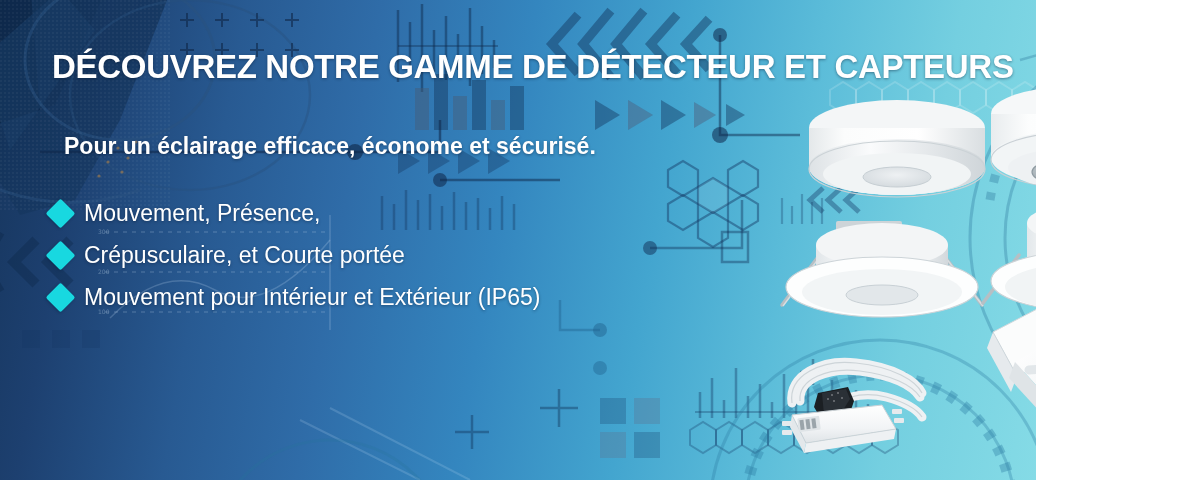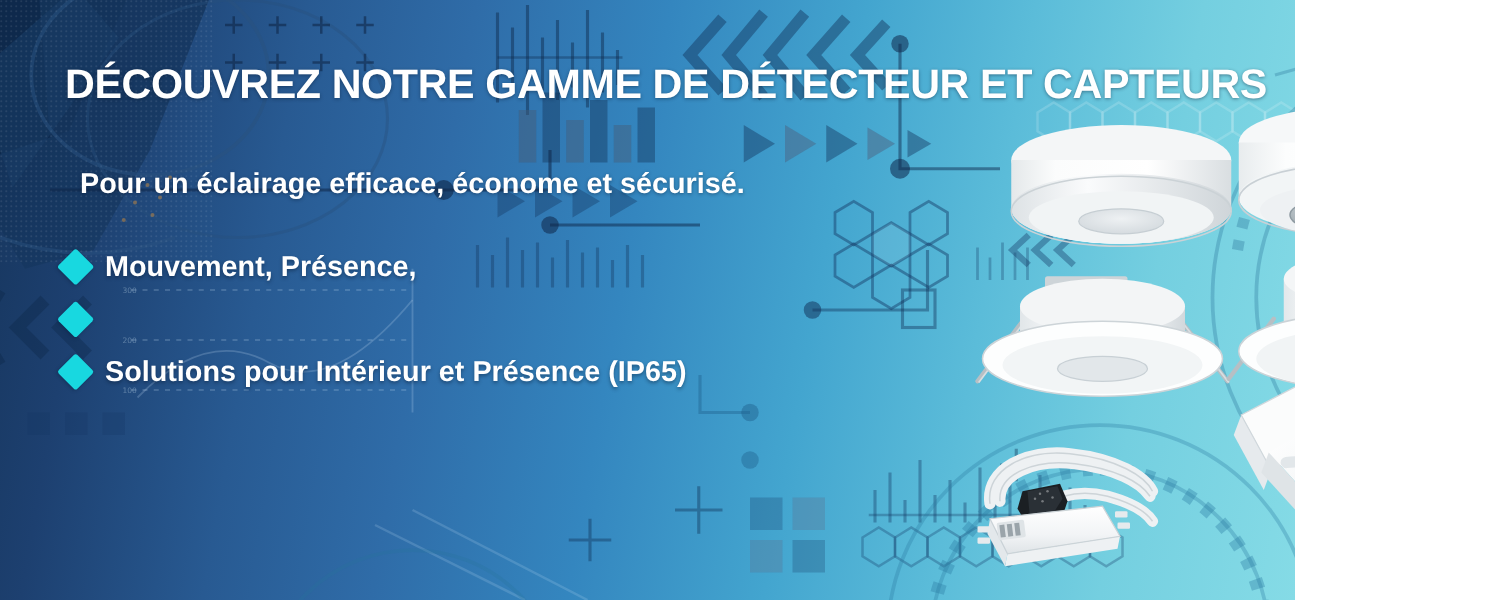--- a/index.html
+++ b/index.html
@@ -64,21 +64,21 @@
     flex:0 0 auto;
     width:21px;height:21px;
     background:#18d8e0;
     transform:rotate(45deg);
     margin-right:13px;
     border-radius:2px;
     box-shadow:0 1px 3px rgba(6,24,48,.35);
   }
   .bullet-label{
     font-size:23px;
-    font-weight:bold;
+    font-weight:normal;
     color:#ffffff;
     white-space:nowrap;
     text-shadow:0 1px 3px rgba(6,24,48,.45);
     line-height:1;
   }
 
   .cta{
     position:absolute;left:58px;top:343px;
     width:322px;height:85px;
     border:none;
@@ -432,24 +432,25 @@
 
     <p class="subhead">Pour un éclairage efficace, économe et sécurisé.</p>
 
     <ul class="bullets">
       <li class="bullet">
         <span class="diamond"></span>
         <span class="bullet-label">Mouvement, Présence,</span>
       </li>
       <li class="bullet">
         <span class="diamond"></span>
+        <span class="bullet-label">Crépusculaire, et Courte portée</span>
       </li>
       <li class="bullet">
         <span class="diamond"></span>
-        <span class="bullet-label">Solutions pour Intérieur et Présence (IP65)</span>
+        <span class="bullet-label">Mouvement pour Intérieur et Extérieur (IP65)</span>
       </li>
     </ul>
 
   </div>
 
   <div class="products">
 
     <div class="product p1">
       <svg viewBox="0 0 215 135" xmlns="http://www.w3.org/2000/svg">
         <defs>

